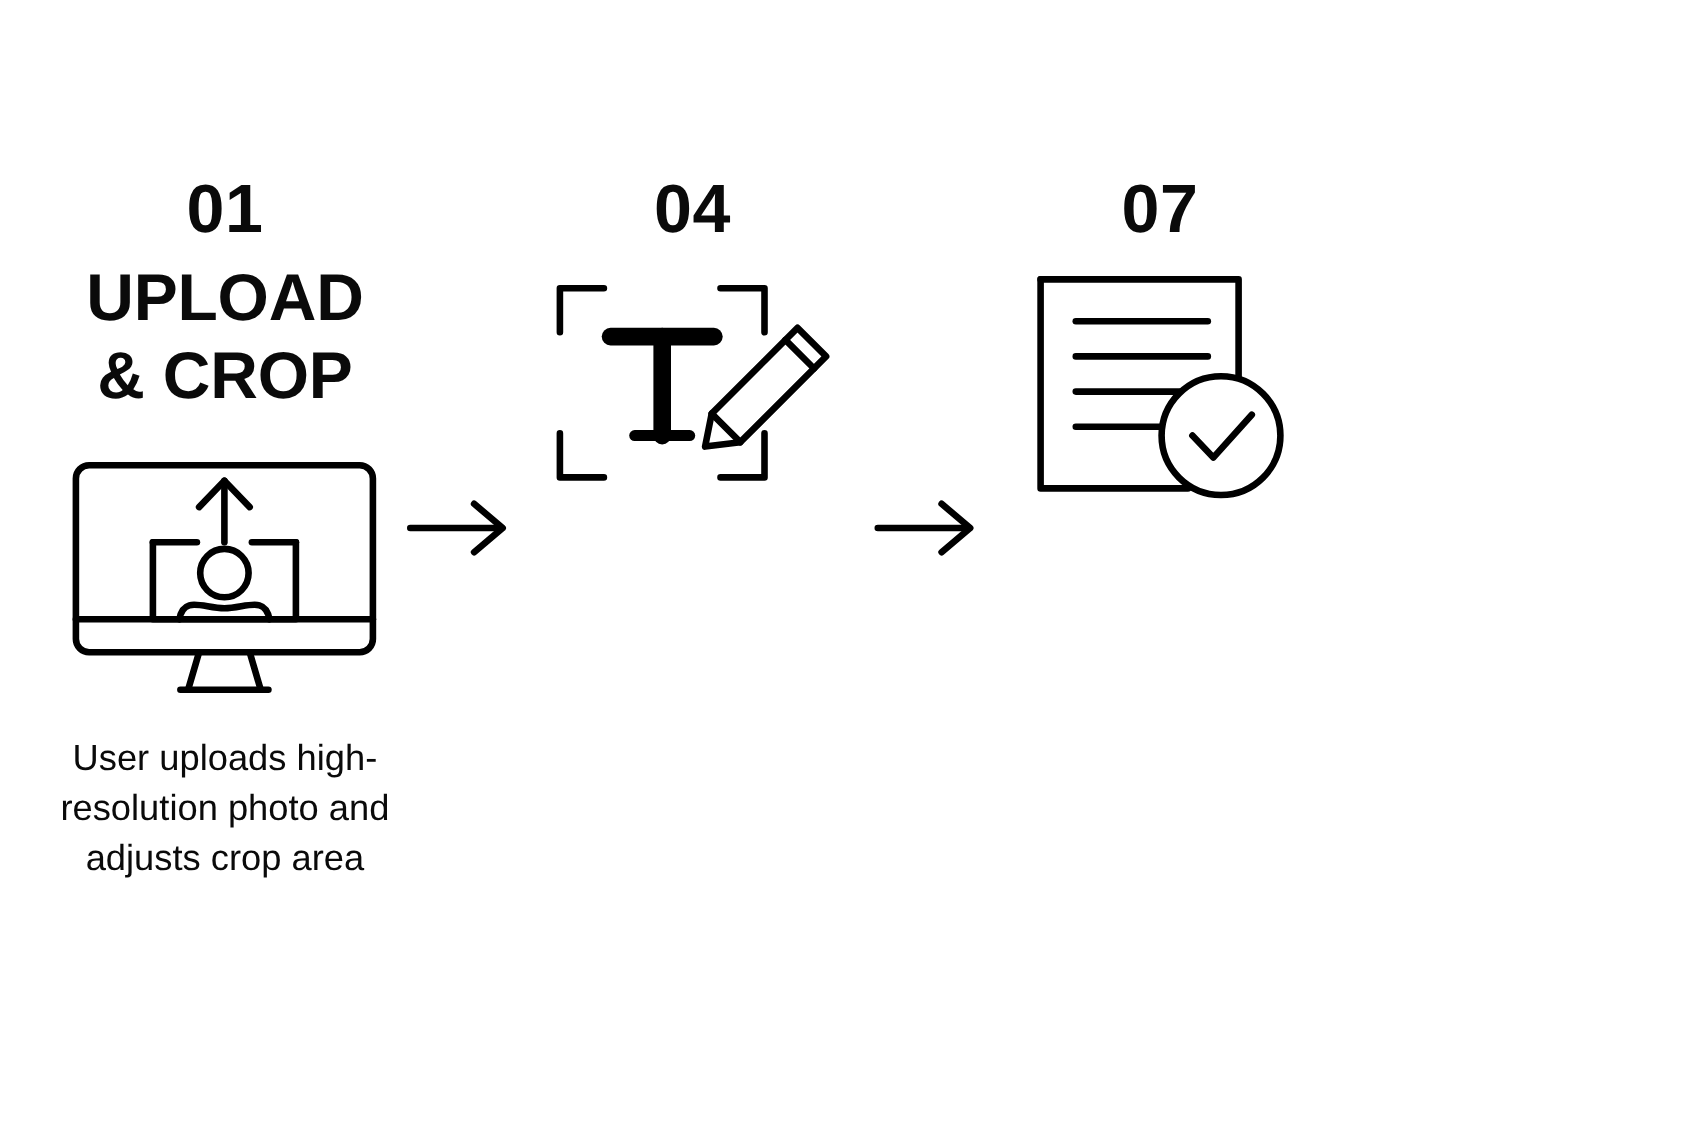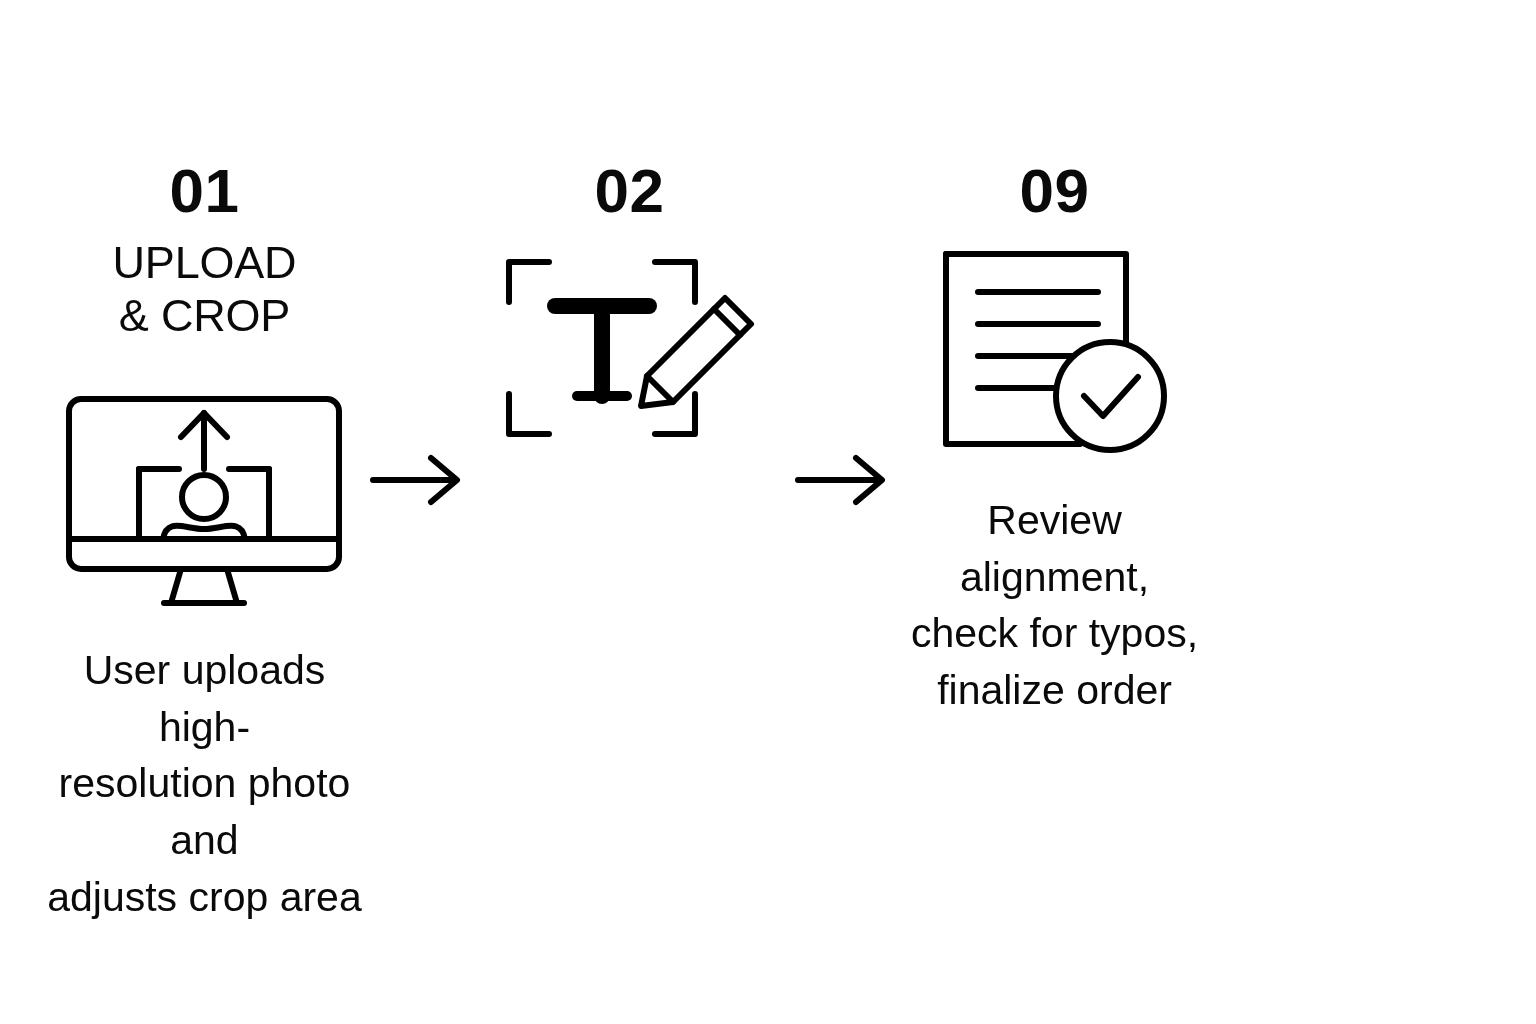--- a/index.html
+++ b/index.html
@@ -38,38 +38,38 @@
 
   .step-number {
     font-size: 62px;
     font-weight: bold;
     line-height: 1.0;
     letter-spacing: 0.5px;
     margin-bottom: 14px;
   }
 
   .step-title {
-    font-size: 45px;
-    font-weight: normal;
+    font-size: 60px;
+    font-weight: bold;
     line-height: 1.18;
     letter-spacing: -0.2px;
     white-space: pre-line;
-    margin-bottom: 44px;
+    margin-bottom: 32px;
   }
 
   .step-icon {
     height: 230px;
     display: flex;
     align-items: center;
     justify-content: center;
     margin-bottom: 26px;
   }
 
   .step-desc {
-    font-size: 41px;
+    font-size: 33px;
     line-height: 1.38;
     white-space: pre-line;
     font-weight: 400;
   }
 
   .arrow {
     width: 120px;
     display: flex;
     align-items: center;
     justify-content: center;
@@ -115,21 +115,21 @@
   </div>
 
   <div class="arrow">
     <svg width="100" height="60" viewBox="0 0 100 60" fill="none" stroke="#000000" stroke-width="6" stroke-linecap="round" stroke-linejoin="round">
       <line x1="6" y1="30" x2="88" y2="30"></line>
       <path d="M64 8 L90 30 L64 52"></path>
     </svg>
   </div>
 
   <div class="step">
-    <div class="step-number">02</div>
+    <div class="step-number">04</div>
     <div class="step-icon">
       <svg width="270" height="210" viewBox="0 0 270 210" fill="none" stroke="#000000" stroke-width="6" stroke-linecap="round" stroke-linejoin="round">
 
         <path d="M14 56 L14 16 L54 16"></path>
         <path d="M160 16 L200 16 L200 56"></path>
         <path d="M14 148 L14 188 L54 188"></path>
         <path d="M200 148 L200 188 L160 188"></path>
 
         <path d="M60 60 L154 60" stroke-width="16"></path>
         <path d="M107 60 L107 150" stroke-width="16"></path>
@@ -143,34 +143,31 @@
   </div>
 
   <div class="arrow">
     <svg width="100" height="60" viewBox="0 0 100 60" fill="none" stroke="#000000" stroke-width="6" stroke-linecap="round" stroke-linejoin="round">
       <line x1="6" y1="30" x2="88" y2="30"></line>
       <path d="M64 8 L90 30 L64 52"></path>
     </svg>
   </div>
 
   <div class="step">
-    <div class="step-number">09</div>
+    <div class="step-number">07</div>
     <div class="step-icon">
       <svg width="250" height="215" viewBox="0 0 250 215" fill="none" stroke="#000000" stroke-width="6" stroke-linecap="round" stroke-linejoin="round">
 
         <path d="M16 10 L196 10 L196 130"></path>
         <path d="M16 10 L16 200 L150 200"></path>
 
         <line x1="48" y1="48" x2="168" y2="48"></line>
         <line x1="48" y1="80" x2="168" y2="80"></line>
         <line x1="48" y1="112" x2="168" y2="112"></line>
         <line x1="48" y1="144" x2="124" y2="144"></line>
 
         <circle cx="180" cy="152" r="54" fill="#ffffff"></circle>
         <path d="M154 152 L173 172 L208 133"></path>
       </svg>
     </div>
-    <div class="step-desc">Review alignment,
-check for typos,
-finalize order</div>
   </div>
 
 </div>
 
 </body></html>

